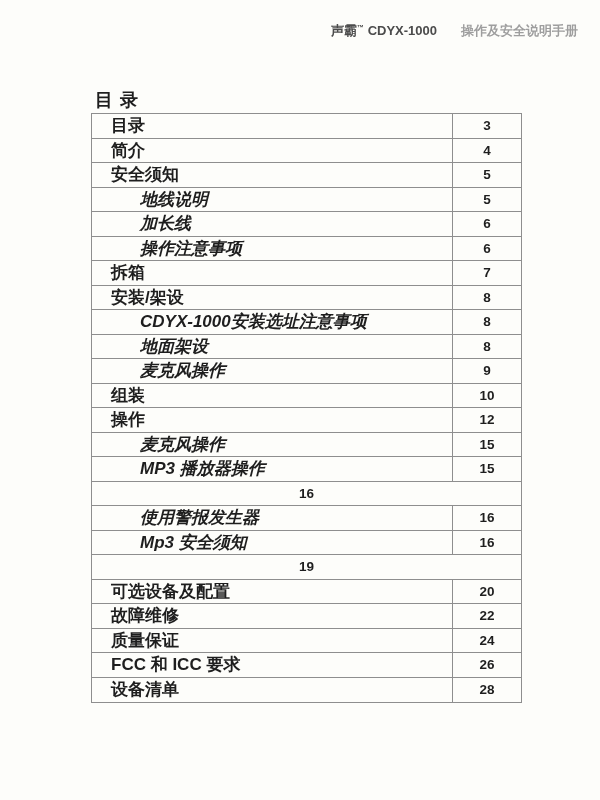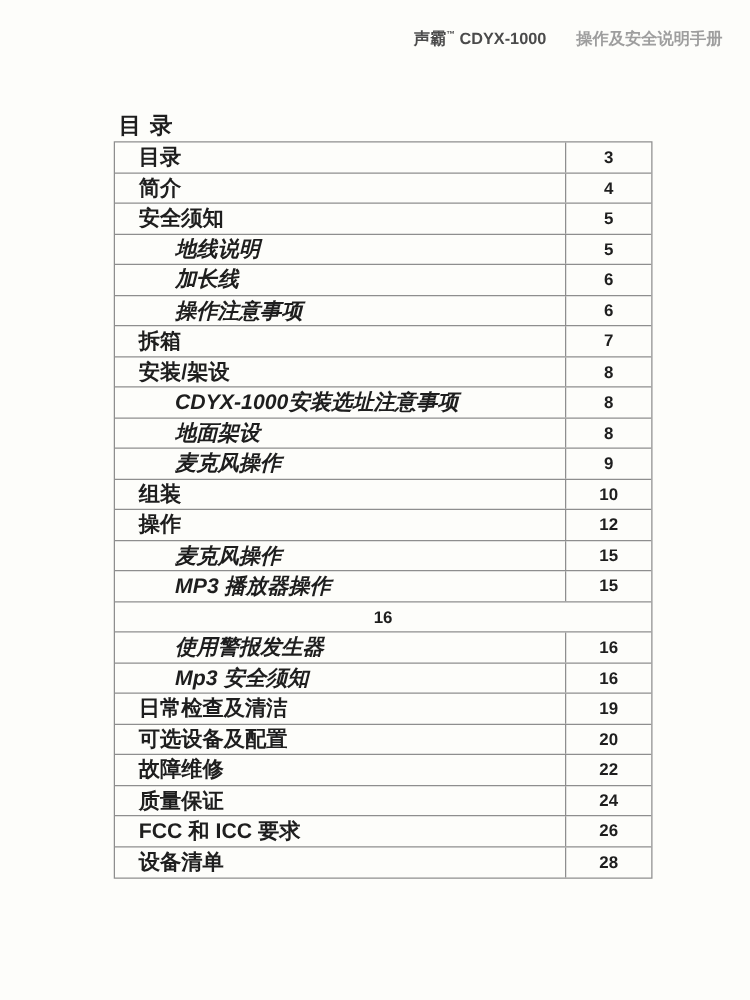--- a/index.html
+++ b/index.html
@@ -161,21 +161,20 @@
       </div>
       <div class="toc-row indent">
         <div class="toc-label">使用警报发生器</div>
         <div class="toc-page">16</div>
       </div>
       <div class="toc-row indent">
         <div class="toc-label">Mp3 安全须知</div>
         <div class="toc-page">16</div>
       </div>
       <div class="toc-row">
-        <div class="toc-label">日常检查及清洁</div>
         <div class="toc-page">19</div>
       </div>
       <div class="toc-row">
         <div class="toc-label">可选设备及配置</div>
         <div class="toc-page">20</div>
       </div>
       <div class="toc-row">
         <div class="toc-label">故障维修</div>
         <div class="toc-page">22</div>
       </div>

